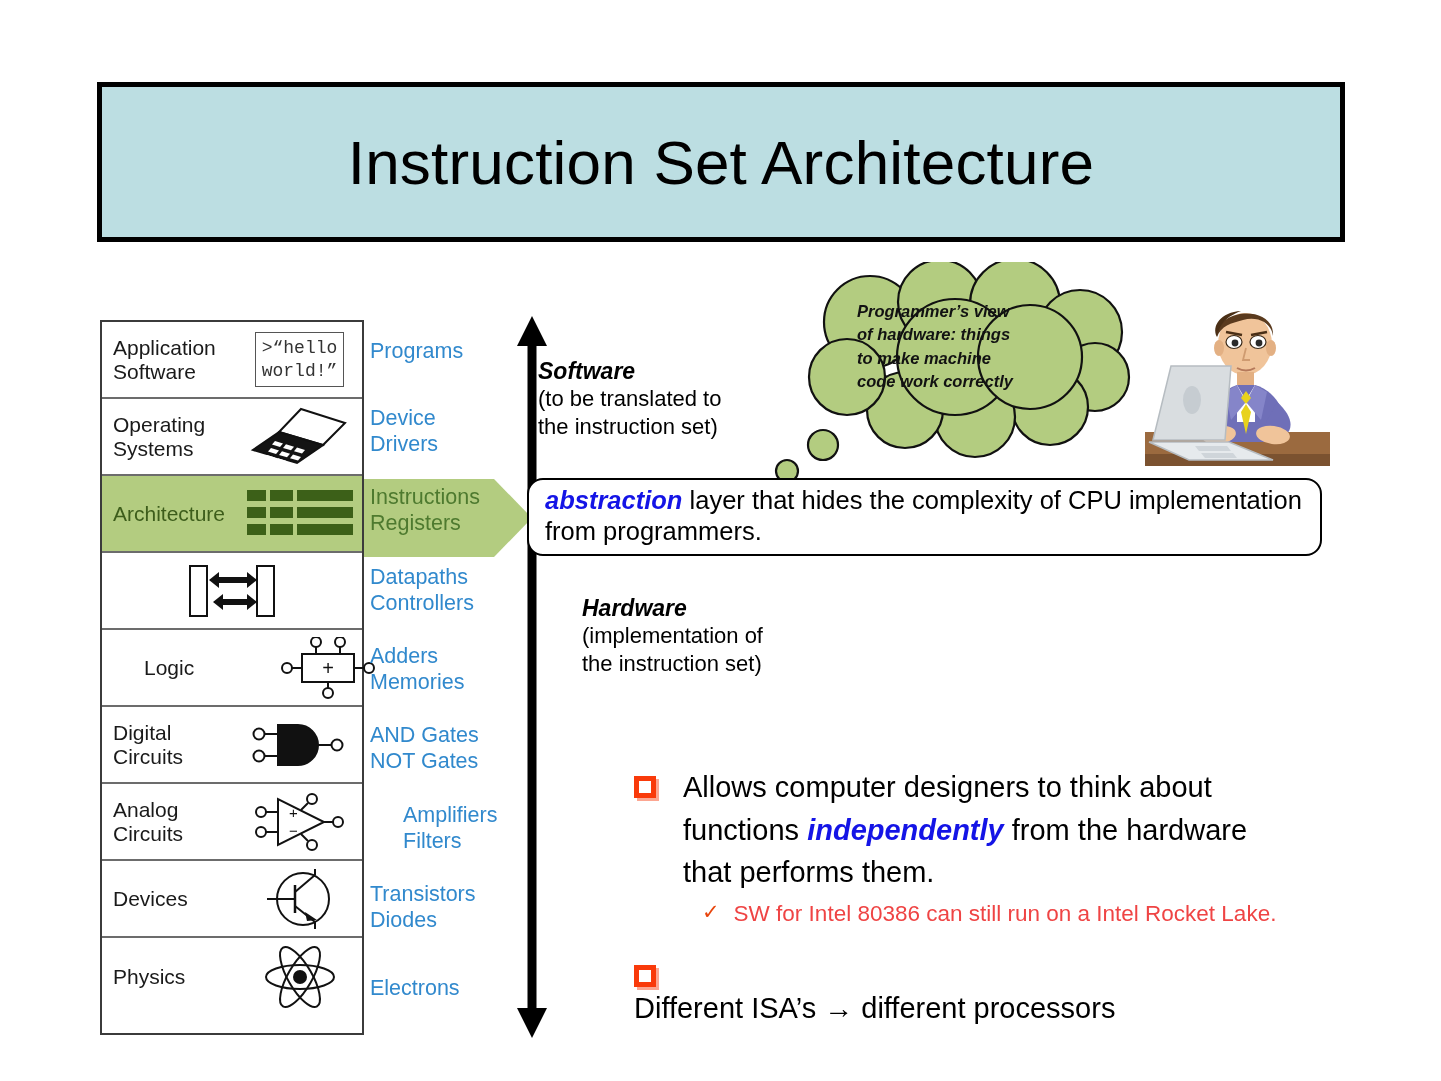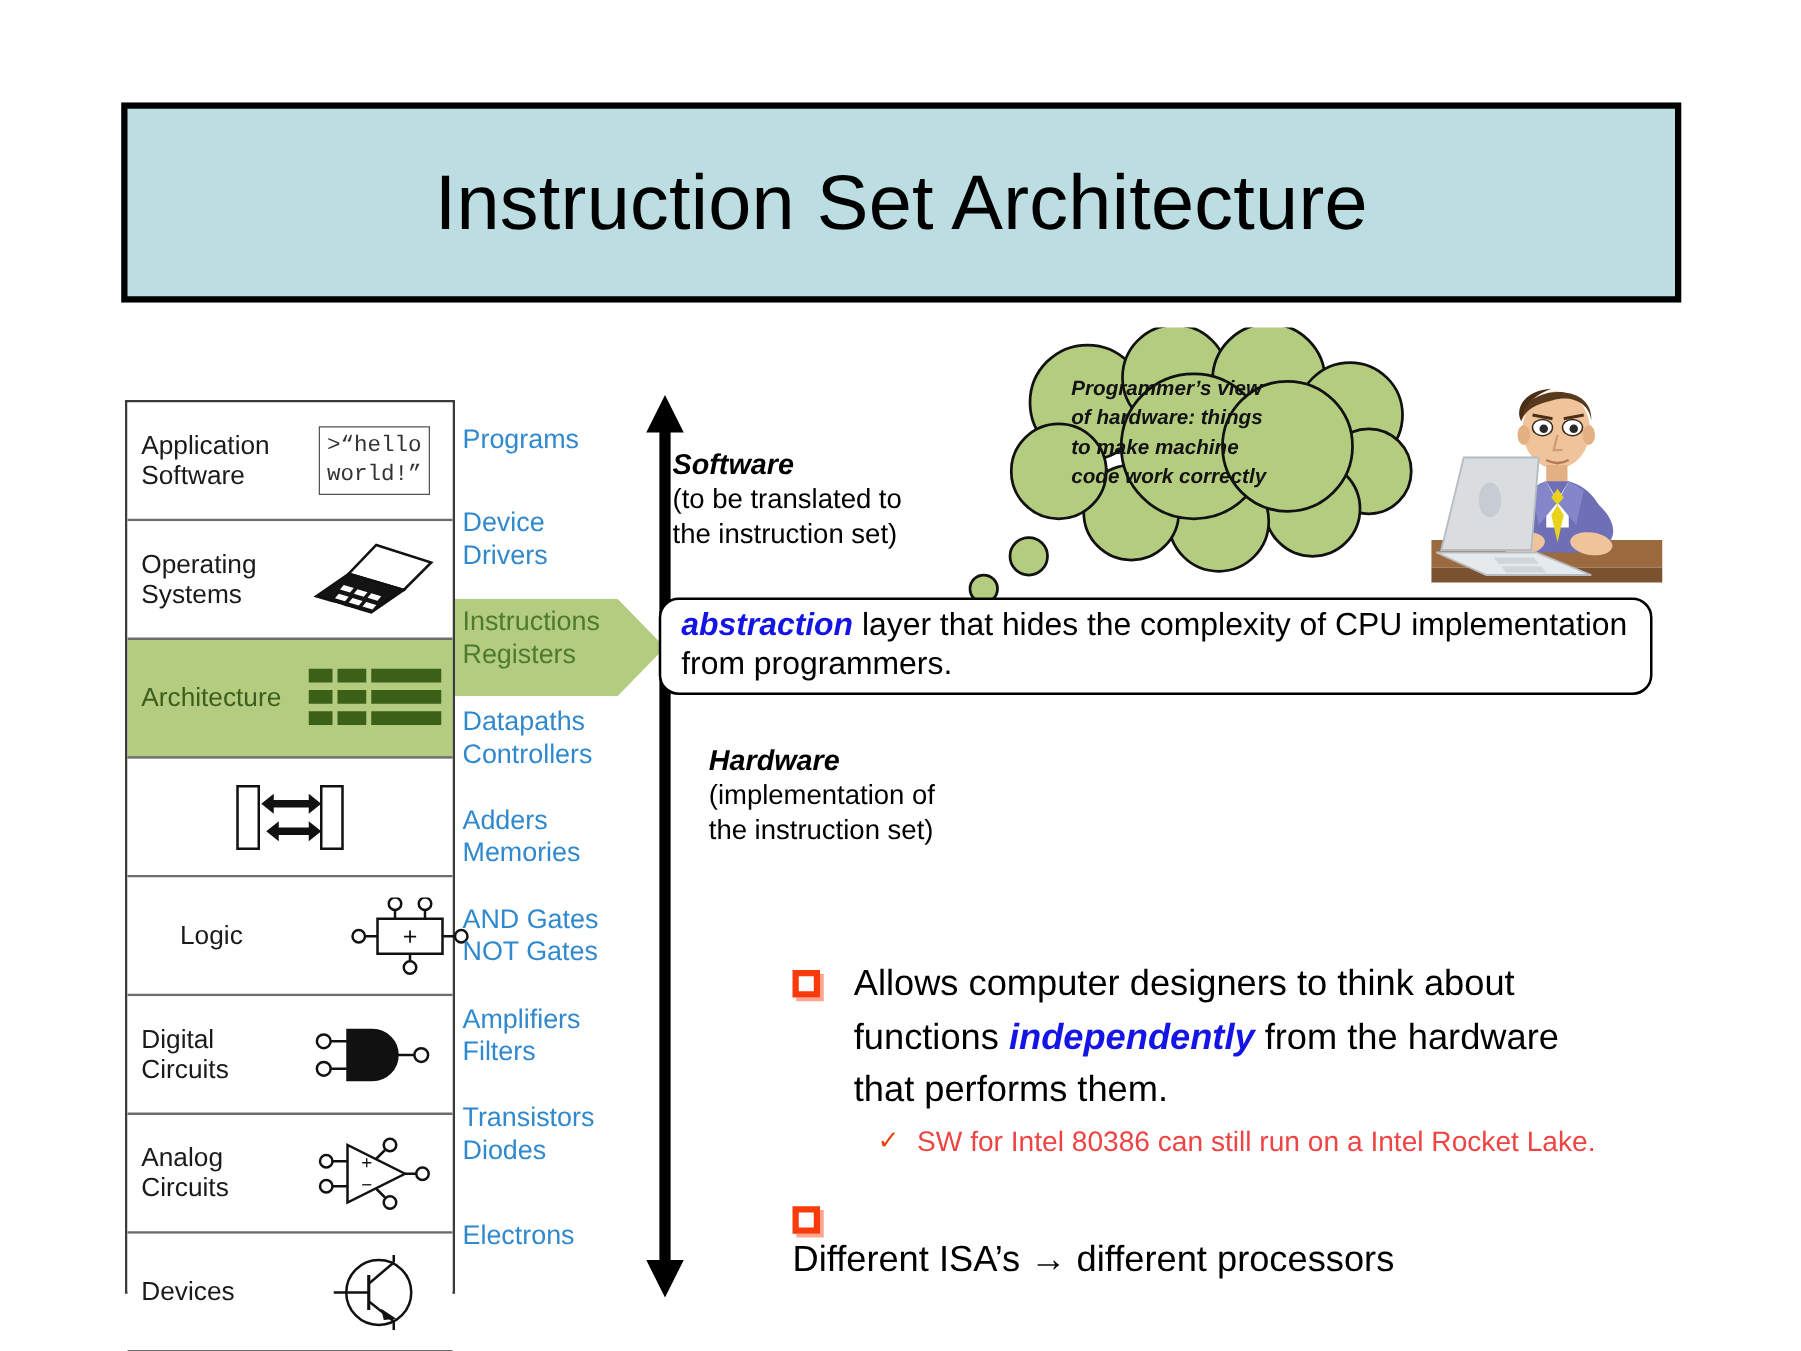--- a/index.html
+++ b/index.html
@@ -22,21 +22,21 @@
 
   
   #layer-stack{
     left:100px;top:320px;width:264px;height:715px;
     border:2px solid #3b3b3b;box-sizing:border-box;background:#fff;
   }
   .layer-row{
     position:relative;box-sizing:border-box;
     border-bottom:2px solid #6c6c6c;
     display:flex;align-items:center;
-    height:95px;background:#fff;
+    height:77px;background:#fff;
   }
   .layer-row:last-child{border-bottom:none;}
   .layer-row.hl{background:#b3cc80;}
   .layer-name{
     font-size:21px;color:#1a1a1a;line-height:1.12;
     padding-left:11px;width:124px;flex:none;
   }
   .layer-row.hl .layer-name{color:#3d5d1b;}
   .layer-icon{flex:1;display:flex;align-items:center;justify-content:center;height:100%;}
 
@@ -53,21 +53,21 @@
     position:absolute;left:4px;width:156px;
     color:#3189cd;font-size:21.5px;line-height:1.22;
   }
   .blue-label.hl{color:#4e7a2f;}
 
   
   #sw-hw-arrow{left:515px;top:316px;width:34px;height:722px;}
 
   
   #software-note{left:538px;top:357px;width:250px;}
-  #hardware-note{left:567px;top:594px;width:250px;}
+  #hardware-note{left:582px;top:594px;width:250px;}
   .note-title{font-size:23px;font-weight:bold;font-style:italic;line-height:1.22;}
   .note-body{font-size:22px;line-height:1.25;}
 
   
   #thought-bubble{left:765px;top:262px;width:400px;height:220px;}
   #thought-bubble svg{display:block;}
   #bubble-text{
     position:absolute;left:92px;top:38px;width:240px;
     font-size:16.5px;font-weight:bold;font-style:italic;
     line-height:1.42;color:#121212;
@@ -274,21 +274,21 @@
   <div class="blue-label" style="top:85px;white-space:pre-line;">Device
 Drivers</div>
   <div class="blue-label hl" style="top:164px;white-space:pre-line;">Instructions
 Registers</div>
   <div class="blue-label" style="top:244px;white-space:pre-line;">Datapaths
 Controllers</div>
   <div class="blue-label" style="top:323px;white-space:pre-line;">Adders
 Memories</div>
   <div class="blue-label" style="top:402px;white-space:pre-line;">AND Gates
 NOT Gates</div>
-  <div class="blue-label" style="top:482px;white-space:pre-line;">Amplifiers
+  <div class="blue-label" style="top:482px;white-space:pre-line;margin-left:33px;">Amplifiers
 Filters</div>
   <div class="blue-label" style="top:561px;white-space:pre-line;">Transistors
 Diodes</div>
   <div class="blue-label" style="top:655px;">Electrons</div>
 </div>
 
 <div class="abs" id="sw-hw-arrow">
   <svg width="34" height="722" viewBox="0 0 34 722">
     <line x1="17" y1="26" x2="17" y2="696" stroke="#000" stroke-width="9"></line>
     <polygon points="17,0 32,30 2,30" fill="#000"></polygon>

